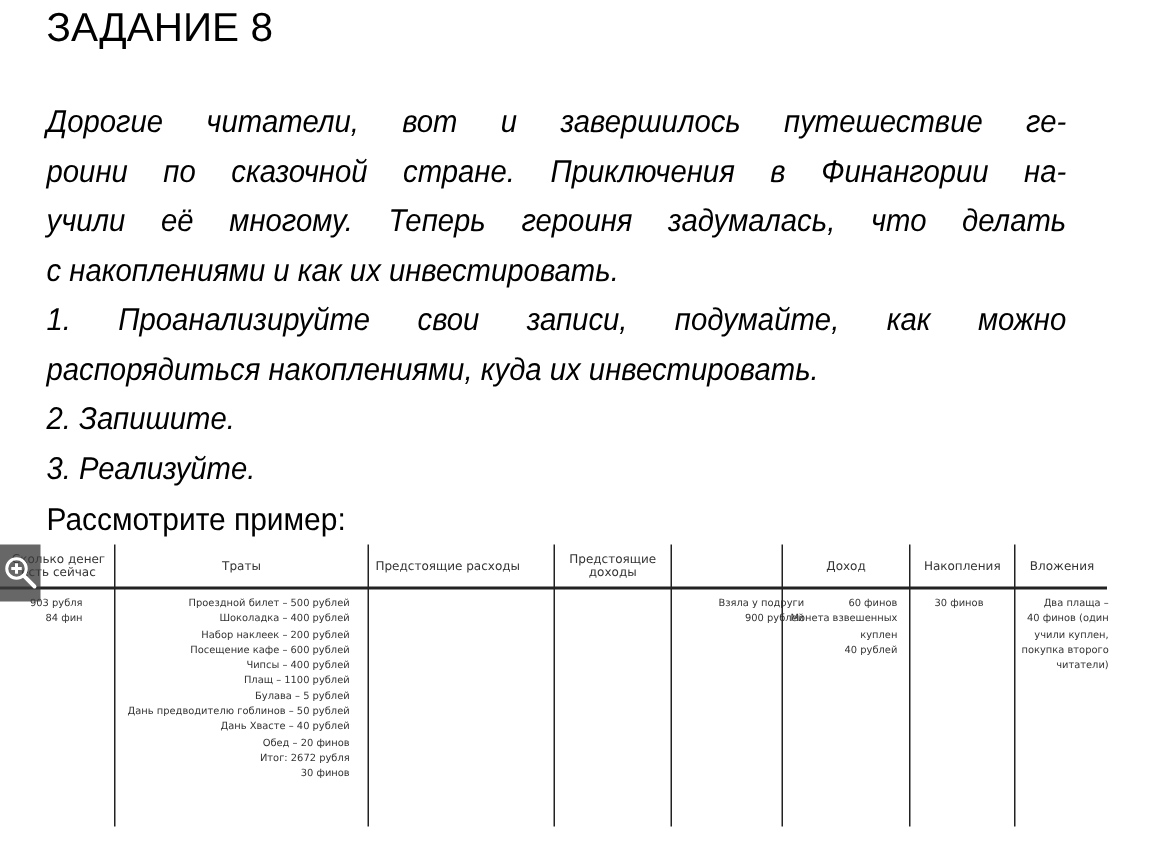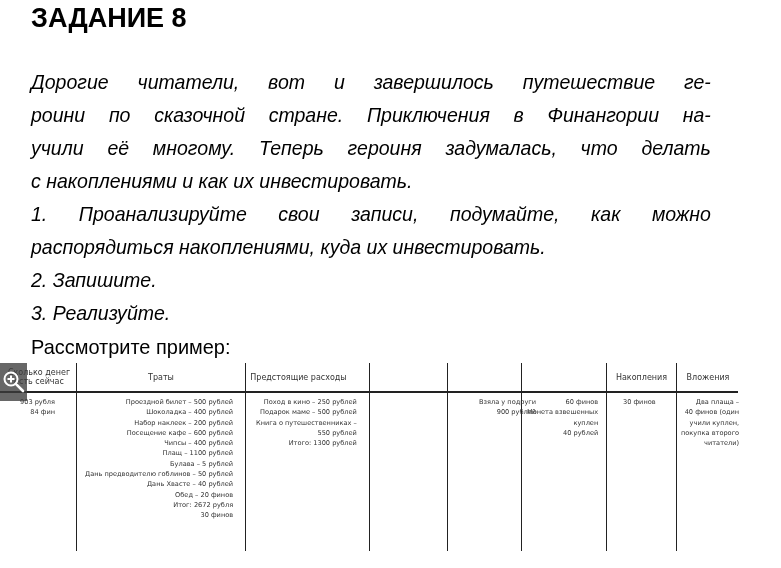--- a/index.html
+++ b/index.html
@@ -1,17 +1,17 @@
 <!DOCTYPE html>
 <html><head>
 <meta charset="utf-8">
 <style>
   html, body { margin: 0; padding: 0; background: #ffffff; }
   body { width: 781px; height: 568px; position: relative; overflow: hidden; font-family: "Liberation Sans", sans-serif; color: #000; }
-  .title { position: absolute; left: 31px; top: 3px; font-size: 27px; font-weight: bold; letter-spacing: 0px; margin: 0; }
+  .title { position: absolute; left: 31px; top: 3px; font-size: 27px; font-weight: normal; letter-spacing: 0px; margin: 0; }
   .para { position: absolute; left: 31px; top: 65px; width: 680px; font-size: 21px; font-style: italic; line-height: 33px; margin: 0; transform: scaleX(0.93); transform-origin: left top; }
   .para .line { display: block; white-space: nowrap; }
   .para .j { text-align: justify; text-align-last: justify; white-space: normal; width: 731px; }
   .lead { position: absolute; left: 31px; top: 335px; font-size: 21px; margin: 0; transform: scaleX(0.95); transform-origin: left top; white-space: nowrap; }
 
   .table-wrap { position: absolute; left: 0; top: 363px; width: 781px; height: 195px; }
   .hand { font-family: "DejaVu Sans", sans-serif; color: #333; }
   .vline { position: absolute; top: 0; width: 1.4px; background: #222; height: 188px; }
   .hline { position: absolute; left: 0; top: 28px; width: 738px; height: 1.6px; background: #222; }
   .hdr { position: absolute; top: 0; height: 28px; display: flex; align-items: center; justify-content: center; text-align: center; font-size: 8px; line-height: 9px; color: #333; }
@@ -45,20 +45,22 @@
   <div class="vline" style="left:369px"></div>
   <div class="vline" style="left:447px"></div>
   <div class="vline" style="left:521px"></div>
   <div class="vline" style="left:606px"></div>
   <div class="vline" style="left:676px"></div>
   <div class="hline"></div>
 
   <div class="hdr" style="left:2px;width:74px">Сколько денег есть сейчас</div>
   <div class="hdr" style="left:77px;width:168px">Траты</div>
   <div class="hdr" style="left:237px;width:123px">Предстоящие расходы</div>
+  <div class="hdr" style="left:370px;width:77px">Предстоящие доходы</div>
+  <div class="hdr" style="left:522px;width:84px">Доход</div>
   <div class="hdr" style="left:607px;width:69px">Накопления</div>
   <div class="hdr" style="left:677px;width:62px">Вложения</div>
 
   <div class="cell" style="left:20px">
     <span>903 рубля</span>
     <span>84 фин</span>
   </div>
 
   <div class="cell" style="left:85px">
     <span>Проездной билет – 500 рублей</span>
@@ -68,27 +70,20 @@
     <span>Чипсы – 400 рублей</span>
     <span>Плащ – 1100 рублей</span>
     <span>Булава – 5 рублей</span>
     <span>Дань предводителю гоблинов – 50 рублей</span>
     <span>Дань Хвасте – 40 рублей</span>
     <span>Обед – 20 финов</span>
     <span>Итог: 2672 рубля</span>
     <span>30 финов</span>
   </div>
 
-  <div class="cell" style="left:256px">
-    <span>Поход в кино – 250 рублей</span>
-    <span>Подарок маме – 500 рублей</span>
-    <span>Книга о путешественниках –</span>
-    <span>550 рублей</span>
-    <span>Итого: 1300 рублей</span>
-  </div>
 
   <div class="cell" style="left:479px">
     <span>Взяла у подруги</span>
     <span>900 рублей</span>
   </div>
 
   <div class="cell" style="left:527px">
     <span>60 финов</span>
     <span>Монета взвешенных</span>
     <span>куплен</span>

